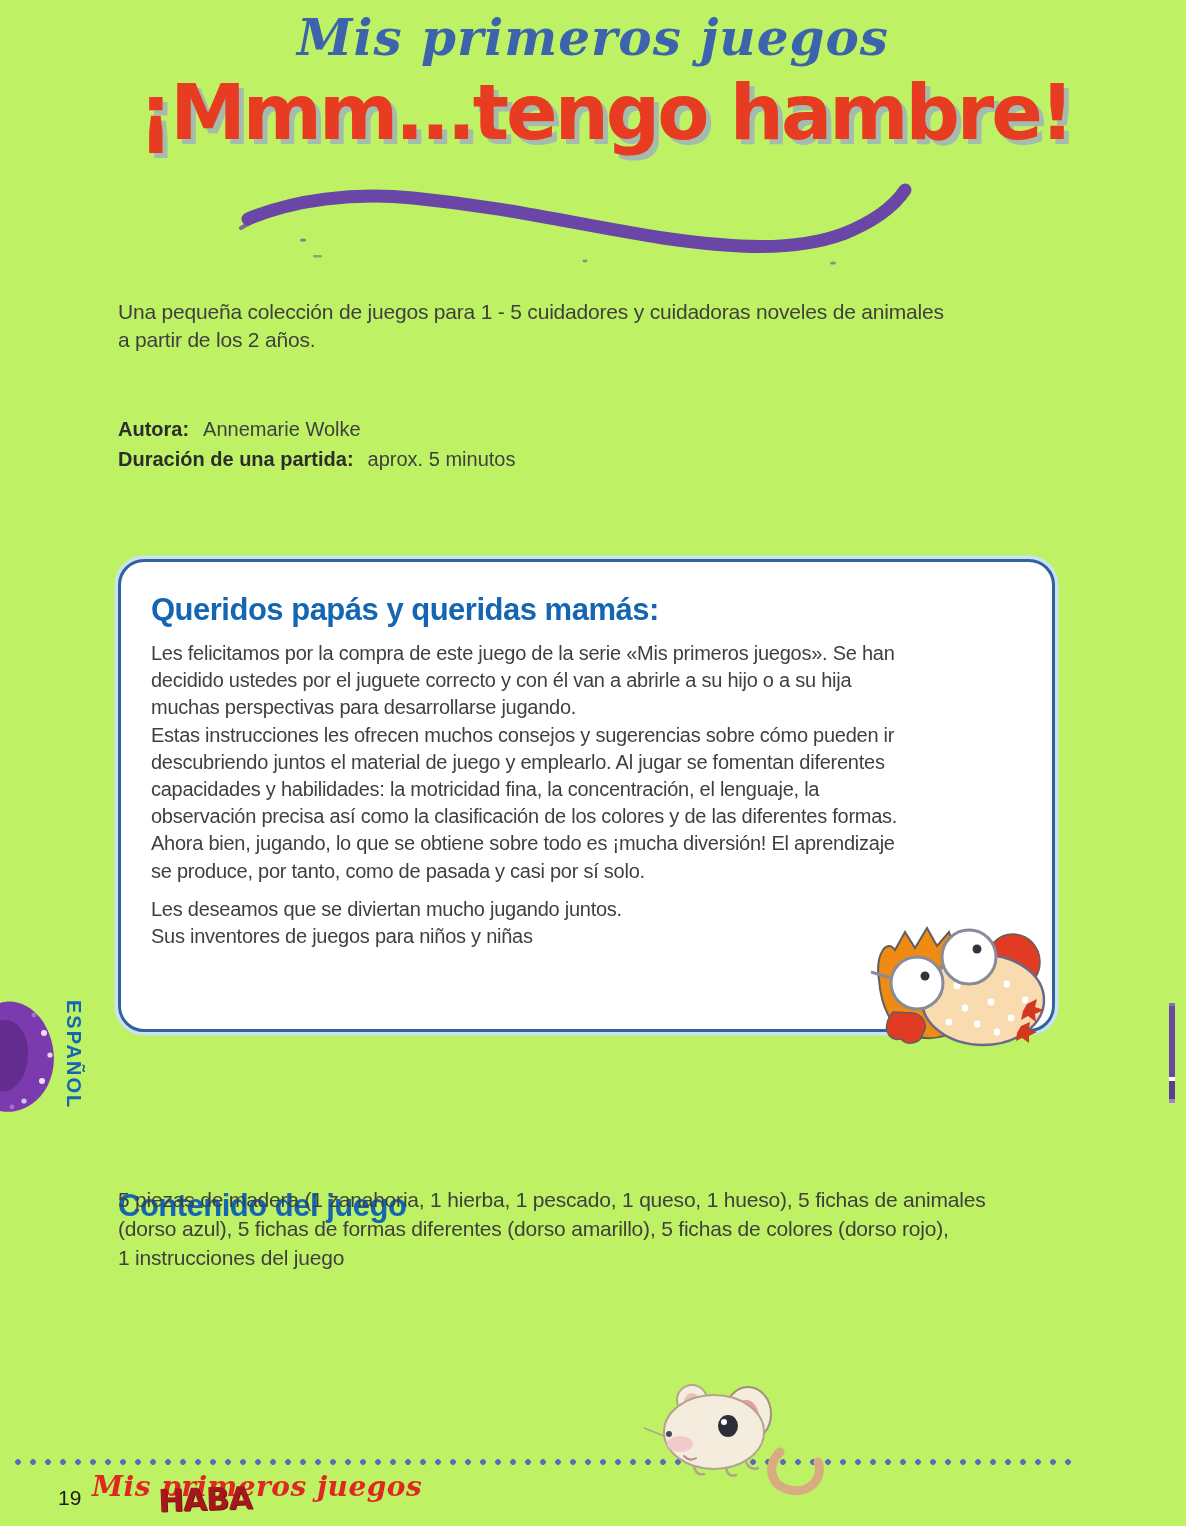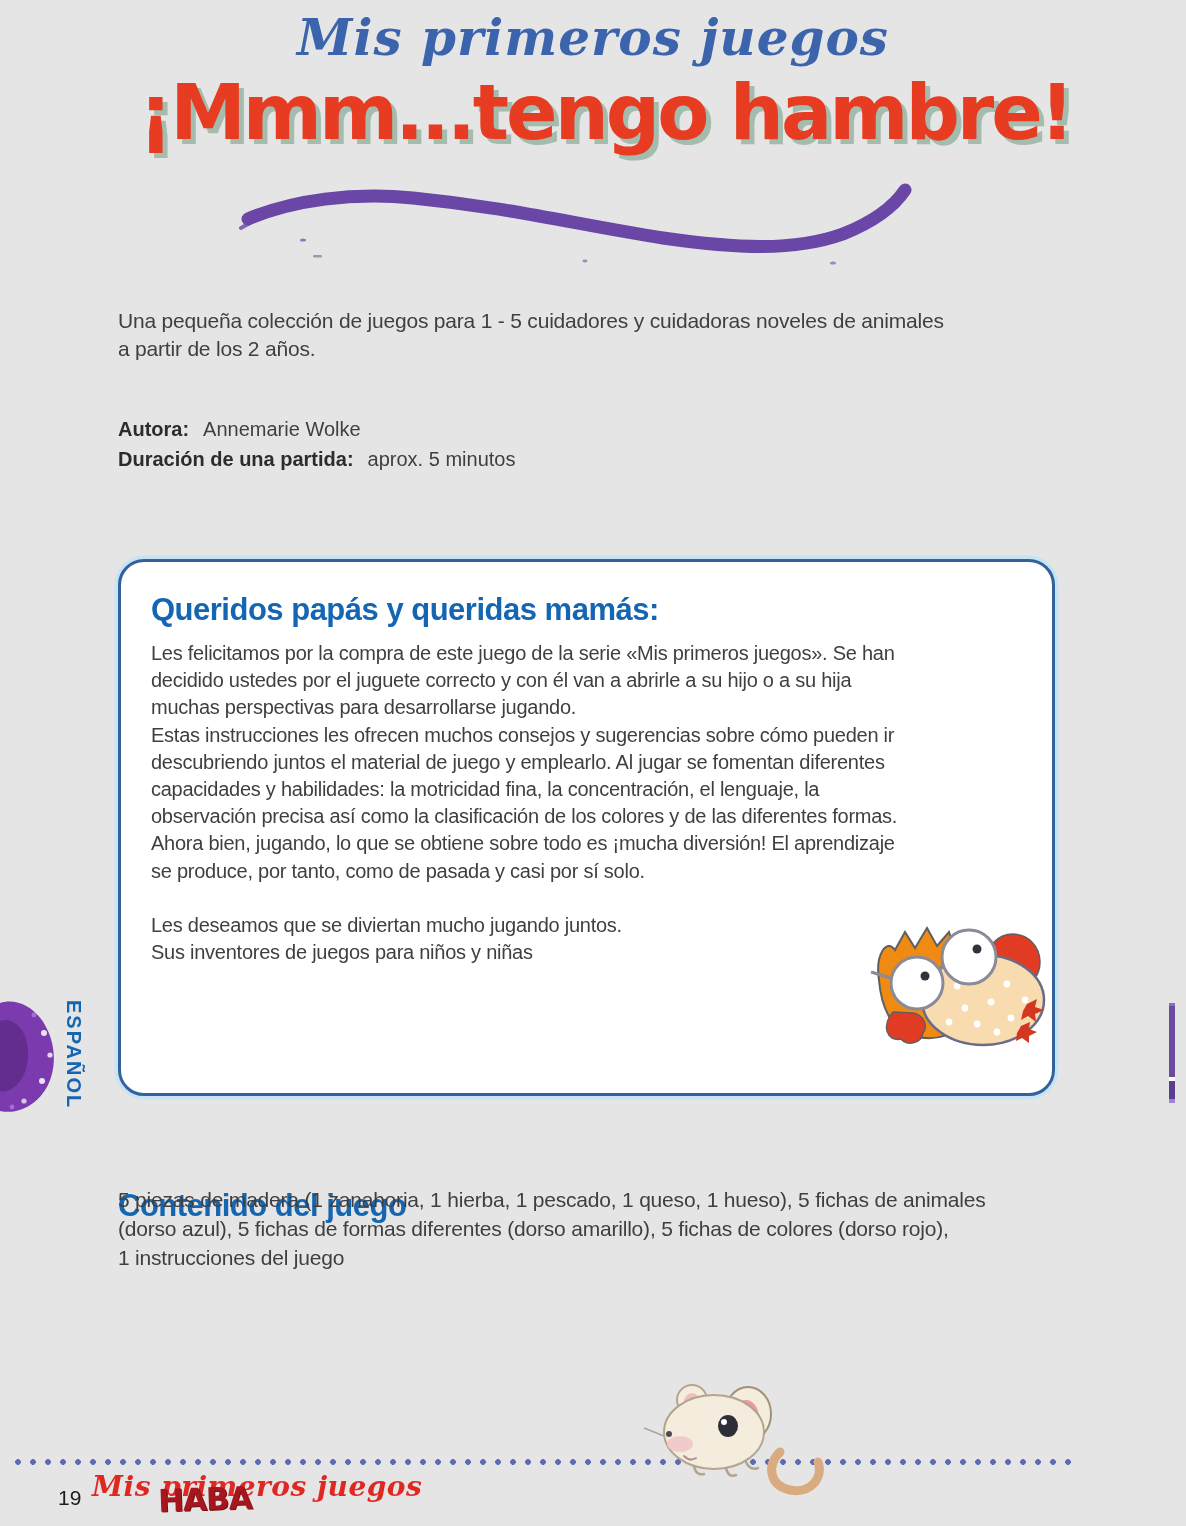--- a/index.html
+++ b/index.html
@@ -5,58 +5,58 @@
   :root{
     --script-blue:#3b64ad; --title-red:#e73c21; --title-shadow:#a4bcae;
     --swoosh-purple:#6a47a7; --heading-blue:#1566b2; --box-border:#33619c;
     --box-glow:#c6e4f4; --body-text:#3f3f3f; --dots:#5b6cb5;
     --footer-red:#e02823; --brand-red:#a5161d;
   }
   *{margin:0;padding:0;box-sizing:border-box;}
   html,body{background:#ffffff;}
   #page{
     position:relative;width:1186px;height:1526px;margin:0 auto;
-    background:#e5e5e5;overflow:hidden;
+    background:#bef264;overflow:hidden;
     font-family:"Liberation Sans", sans-serif;color:var(--body-text);
   }
   .abs{position:absolute;}
   .script{font-family:"DejaVu Serif", serif;font-style:italic;}
   .series-title{
     top:8px;left:0;width:100%;text-align:center;
     font-size:50px;font-weight:600;color:var(--script-blue);
     letter-spacing:1px;
   }
   .game-title{
     top:68px;left:0;width:100%;text-align:center;
     font-family:"DejaVu Sans", sans-serif;font-weight:bold;
     font-size:76px;letter-spacing:-3px;color:var(--title-red);
     text-shadow:5px 5px 0 var(--title-shadow);
     padding-left:24px;
   }
   .swoosh{top:176px;left:233px;}
   .intro{
-    top:307px;left:118px;width:960px;font-size:21px;line-height:1.33;
+    top:298px;left:118px;width:960px;font-size:21px;line-height:1.33;
     white-space:pre-line;letter-spacing:-0.2px;
   }
   .credits{top:414px;left:118px;font-size:20px;line-height:30px;}
   .credits .lbl{font-weight:bold;color:#2c2c2c;margin-right:14px;}
   .letter-box{
-    top:559px;left:118px;width:937px;height:537px;
+    top:559px;left:118px;width:937px;height:473px;
     border:3px solid var(--box-border);border-radius:26px;
     box-shadow:0 0 0 3.5px var(--box-glow);
     background:#ffffff;padding:30px 16px 0 30px;
   }
   .letter-box h2{
     font-size:31px;font-weight:bold;color:var(--heading-blue);
     letter-spacing:-0.5px;margin-bottom:12px;
   }
   .letter-box .para{
     font-size:20px;line-height:1.36;white-space:pre-line;letter-spacing:-0.25px;
   }
-  .letter-box .para + .para{margin-top:27px;}
+  .letter-box .para + .para{margin-top:11px;}
   .owl{top:920px;left:865px;z-index:3;}
   .espanol{
     top:1000px;left:62px;height:140px;
     writing-mode:vertical-rl;font-size:20px;font-weight:bold;
     color:var(--heading-blue);letter-spacing:2px;
   }
   .blob{top:997px;left:0;}
   .side-bar{
     top:1003px;left:1169px;width:6px;height:100px;
     background:linear-gradient(#8a6fc0 0 3%, #6b4ba0 3% 74%, #ffffff 74% 78%, #5c3e91 78% 96%, #9b85cc 96% 100%);

